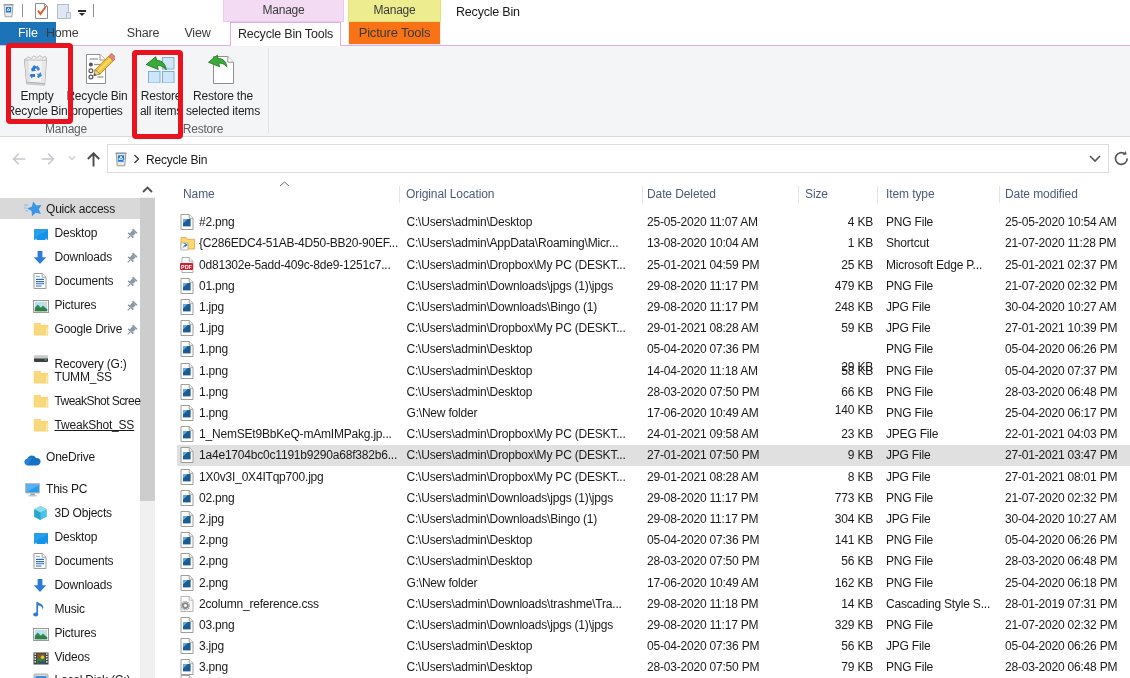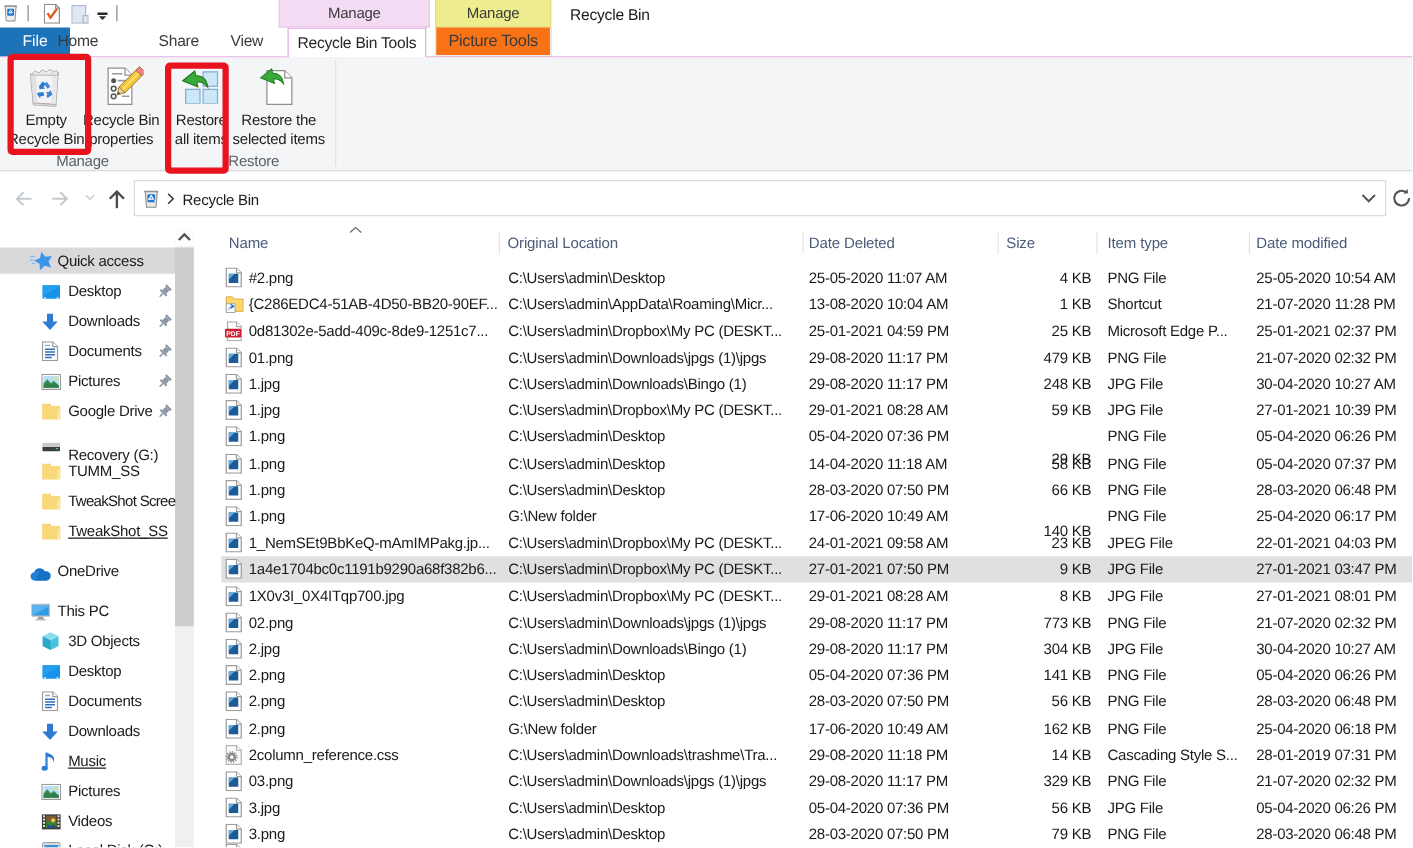--- a/index.html
+++ b/index.html
@@ -280,21 +280,21 @@
 <div class="ab t12" style="left:54.5px;top:554px;">Documents</div>
 <div style="position:absolute;left:33px;top:577.5px;"><svg width="14" height="15" viewBox="0 0 14 15">
 <path d="M4.6 1h4.8v6.2h3.8L7 14 .8 7.2h3.8z" fill="#2c7cd4"></path>
 </svg></div>
 <div class="ab t12" style="left:54.5px;top:578px;">Downloads</div>
 <div style="position:absolute;left:33px;top:601.0px;"><svg width="12" height="16" viewBox="0 0 12 16">
 <path d="M4.2 13.4V1.2" stroke="#2c7cd4" stroke-width="1.7"></path>
 <path d="M4.2 1c2.6 1.4 4.9 1.6 5.9 4.2.5 1.6 0 2.8-.7 3.8 1-2.8-1.7-4.6-5.2-4.6z" fill="#2c7cd4"></path>
 <ellipse cx="2.7" cy="13.5" rx="2.5" ry="2" fill="#2c7cd4"></ellipse>
 </svg></div>
-<div class="ab t12" style="left:54.5px;top:602px;text-decoration:underline;">Music</div>
+<div class="ab t12" style="left:54.5px;top:602px;">Music</div>
 <div style="position:absolute;left:33px;top:626.5px;"><svg width="16" height="13" viewBox="0 0 16 13">
 <rect x=".5" y=".5" width="15" height="12" fill="#fdfdfd" stroke="#9a9a9a"></rect>
 <rect x="1.8" y="1.8" width="12.4" height="9.4" fill="#b8e0f5"></rect>
 <path d="M1.8 7.6l3-3.2 3 3.1 2.2-2 4.2 3.8v1.9H1.8z" fill="#3f9158"></path>
 <path d="M1.8 9.4l3-2.6 2.6 2 2.6-1.6 4.2 2.3v1.7H1.8z" fill="#2e7a45" opacity=".8"></path>
 <circle cx="11.7" cy="3.9" r="1.2" fill="#f5df69"></circle>
 </svg></div>
 <div class="ab t12" style="left:54.5px;top:626px;">Pictures</div>
 <div style="position:absolute;left:33px;top:650.5px;"><svg width="16" height="13" viewBox="0 0 16 13">
 <rect x=".5" y=".5" width="15" height="12" fill="#3c3c3c"></rect>
@@ -443,21 +443,21 @@
 <div class="ab t12" style="left:1005px;top:384.7px">28-03-2020 06:48 PM</div>
 <div style="position:absolute;left:180px;top:404.9px;"><svg width="14" height="16" viewBox="0 0 14 16">
 <path d="M1 .5h8.2L13 4.2V15.5H1z" fill="#fff" stroke="#9d9d9d"></path>
 <path d="M9.2 .5V4.2H13" fill="#fff" stroke="#9d9d9d"></path>
 <rect x="3" y="5" width="7.6" height="7.4" fill="#1c5c96"></rect>
 <path d="M3 5h4.8l-4.8 4.6z" fill="#66a9da"></path>
 </svg></div>
 <div class="ab t12" style="left:199px;top:405.9px">1.png</div>
 <div class="ab t12" style="left:406.5px;top:405.9px">G:\New folder</div>
 <div class="ab t12" style="left:647px;top:405.9px">17-06-2020 10:49 AM</div>
-<div class="ab t12" style="left:723px;top:418px;width:150px;text-align:right">140 KB</div>
+<div class="ab t12" style="left:723px;top:403px;width:150px;text-align:right">140 KB</div>
 <div class="ab t12" style="left:886px;top:405.9px">PNG File</div>
 <div class="ab t12" style="left:1005px;top:405.9px">25-04-2020 06:17 PM</div>
 <div style="position:absolute;left:180px;top:426.1px;"><svg width="14" height="16" viewBox="0 0 14 16">
 <path d="M1 .5h8.2L13 4.2V15.5H1z" fill="#fff" stroke="#9d9d9d"></path>
 <path d="M9.2 .5V4.2H13" fill="#fff" stroke="#9d9d9d"></path>
 <rect x="3" y="5" width="7.6" height="7.4" fill="#1c5c96"></rect>
 <path d="M3 5h4.8l-4.8 4.6z" fill="#66a9da"></path>
 </svg></div>
 <div class="ab t12" style="left:199px;top:427.1px">1_NemSEt9BbKeQ-mAmIMPakg.jp...</div>
 <div class="ab t12" style="left:406.5px;top:427.1px">C:\Users\admin\Dropbox\My PC (DESKT...</div>

